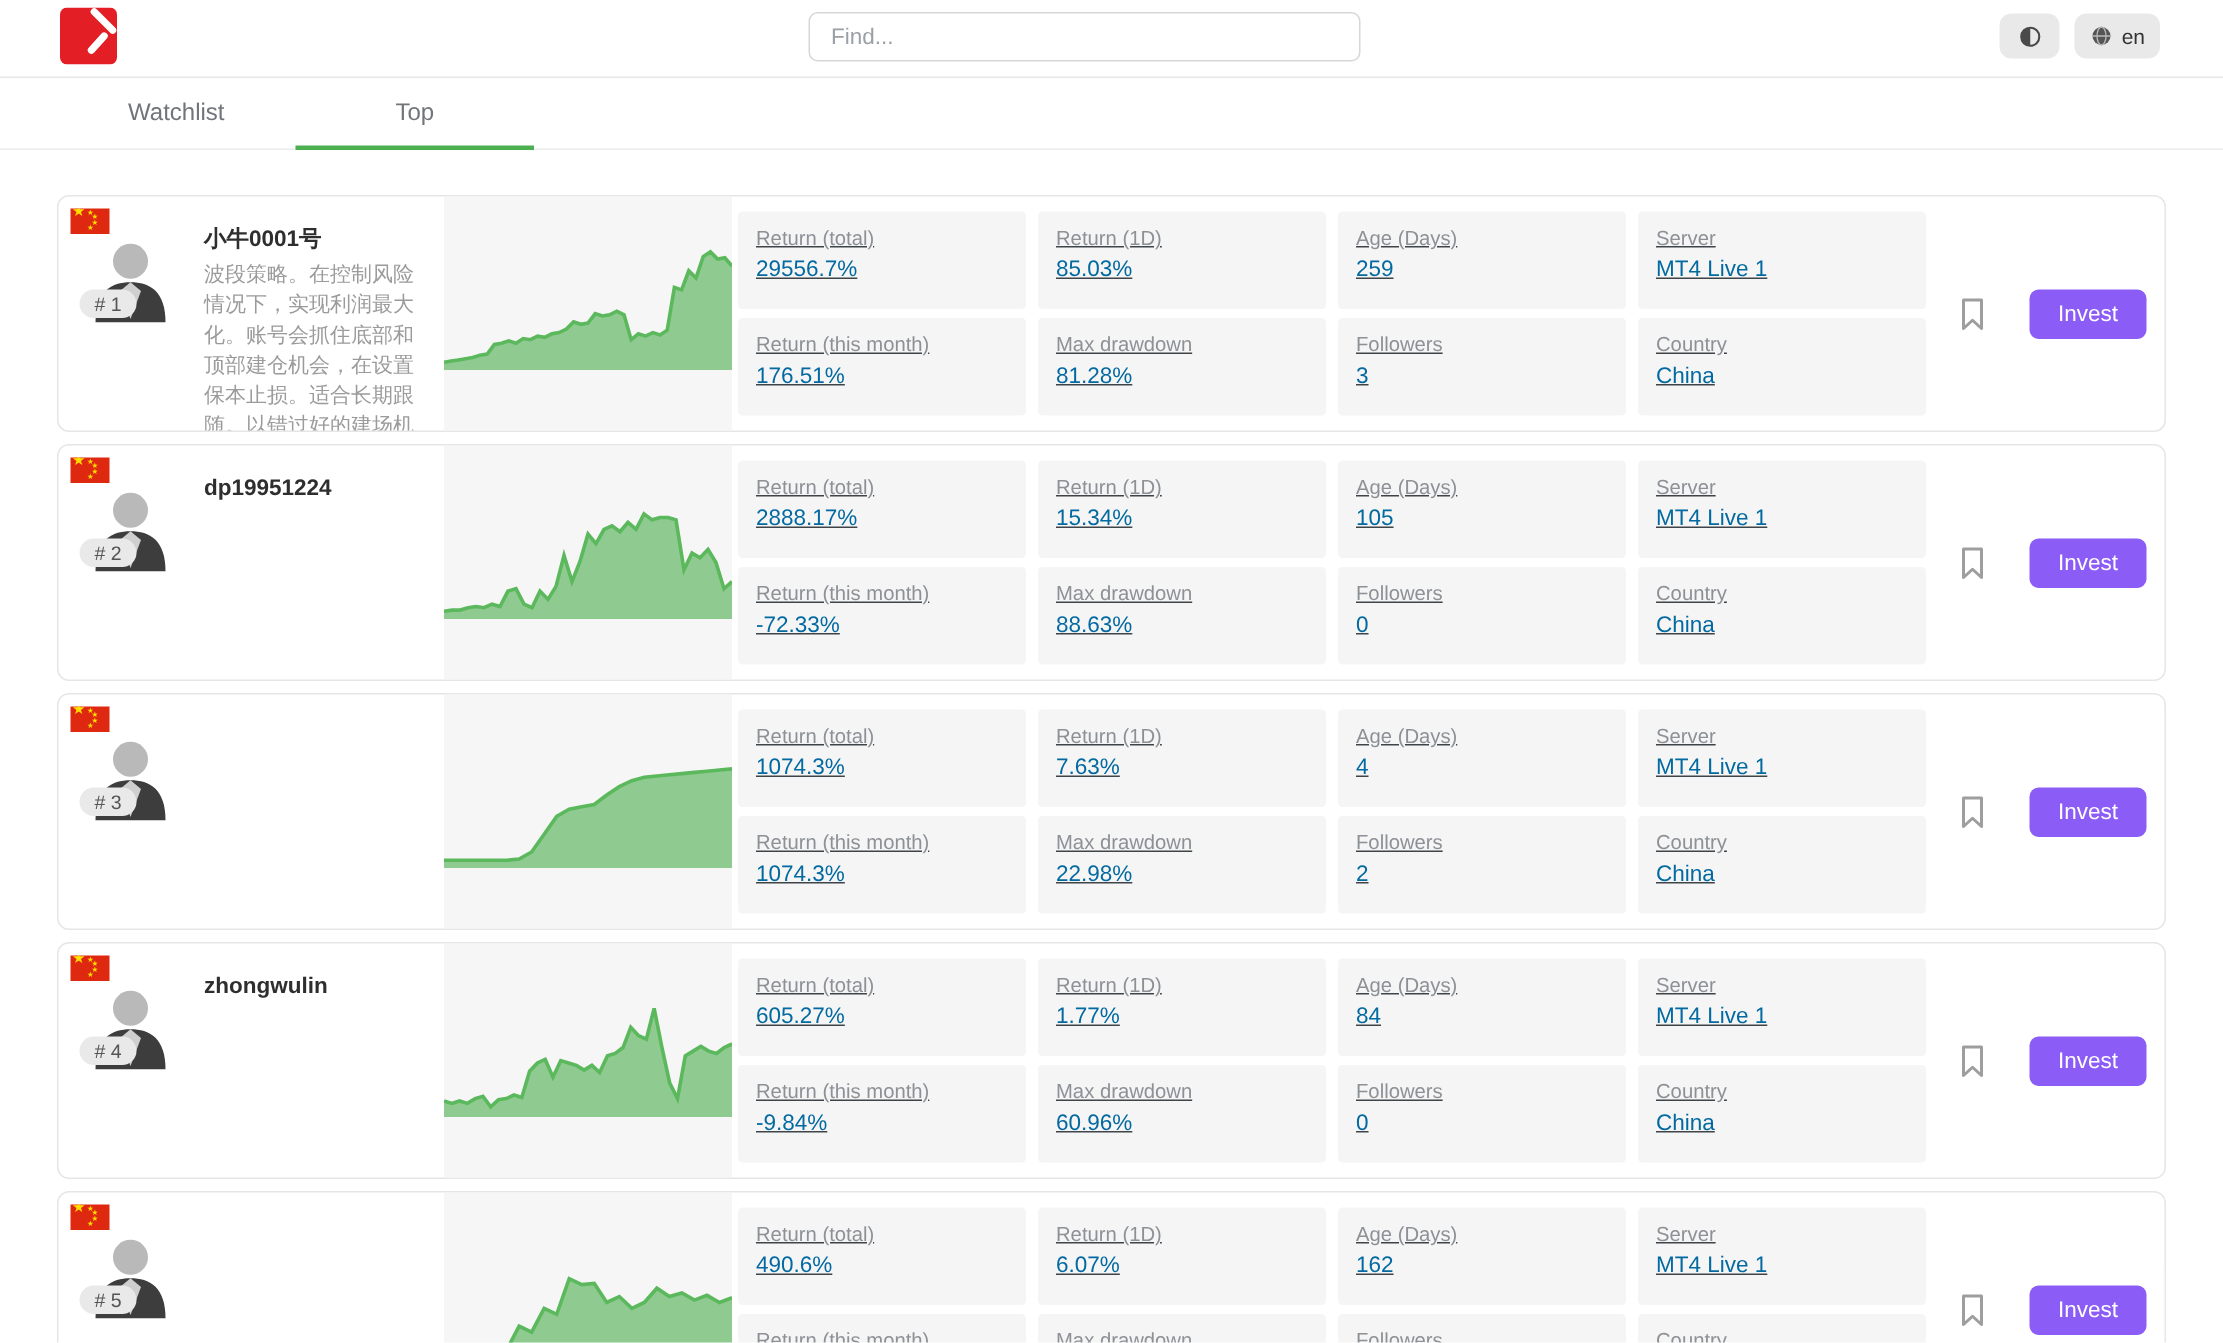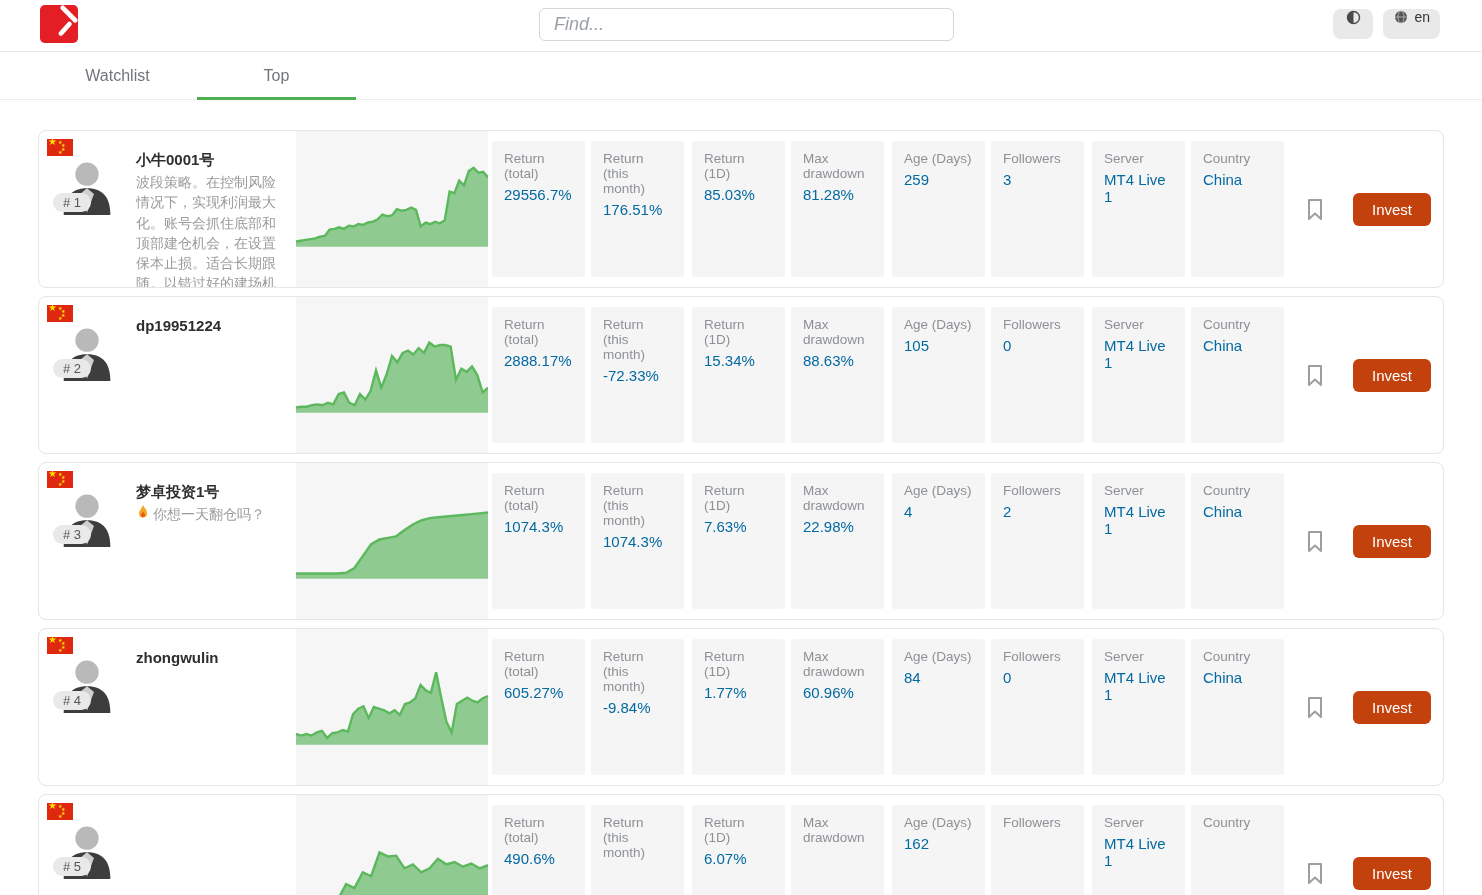--- a/index.html
+++ b/index.html
@@ -4,27 +4,27 @@
 <style>
   * { box-sizing: border-box; margin: 0; padding: 0; }
   html,body { width:1482px; height:895px; overflow:hidden; background:#fff;
     font-family:"Liberation Sans","DejaVu Sans",sans-serif; color:#3f4449; }
 
   
   .header { position:relative; height:52px; display:flex; align-items:center;
     border-bottom:1px solid #e7e7e7; }
   .logo { position:absolute; left:40px; top:5px; width:38px; height:38px; }
   .search-wrap { position:absolute; left:539px; top:8px; }
-  .search-input { width:415px; height:33px; border:1px solid #d7d7d7; border-radius:6px;
-    padding:0 14px; font-size:18px; color:#444; outline:none;
-    font-family:"Liberation Sans","DejaVu Sans",sans-serif;font-style:italic; }
+  .search-input { width:368px; height:33px; border:1px solid #d7d7d7; border-radius:6px;
+    padding:0 14px; font-size:15px; color:#444; outline:none;
+    font-family:"Liberation Sans","DejaVu Sans",sans-serif; }
   .search-input::placeholder { color:#9aa0a6; }
   .header-right { position:absolute; right:42px; top:9px; display:flex; gap:10px; }
   .hbtn { height:30px; background:#e9e9e9; border:none; border-radius:8px;
-    display:flex; align-items:flex-start; justify-content:center; gap:5px; cursor:pointer;
+    display:flex; align-items:center; justify-content:center; gap:5px; cursor:pointer;
     font-size:14px; color:#333; padding:0 10px; }
 
   
   .tabs { display:flex; padding-left:38px; border-bottom:1px solid #ececec; height:48px; }
   .tab { width:159px; display:flex; align-items:center; justify-content:center;
     font-size:16px; color:#70757a; cursor:pointer; position:relative; }
   .tab.active::after { content:""; position:absolute; left:0; right:0; bottom:-1px;
     height:3px; background:#4caf50; }
 
   
@@ -45,29 +45,29 @@
   .trader-desc { margin-top:2px; font-size:14px; color:#9b9b9b; line-height:1.45;
     display:flex; flex-wrap:wrap; }
   .fire { width:14px; height:16px; margin-right:3px; }
 
   .chart-strip { flex:0 0 192px; background:#f6f6f6; position:relative; }
   .chart-svg { position:absolute; left:0; width:100%; top:20%; height:56%; display:block; }
   .chart-svg .area { fill:#8fcb91; stroke:none; }
   .chart-svg .line { fill:none; stroke:#5cb85c; stroke-width:2.4px; }
 
   .stats { display:flex; gap:8px; padding:10px 0 10px 4px; }
-  .stat-col { width:192px; display:flex; flex-direction:row; gap:6px; }
+  .stat-col { width:192px; display:flex; flex-direction:column; gap:6px;text-decoration:underline; }
   .stat-box { flex:1; background:#f5f5f5; border-radius:3px; padding:10px 12px; }
   .stat-label { font-size:13.5px; color:#8d9196; }
   .stat-value { font-size:15px; color:#0369a1; margin-top:5px; }
 
   .actions { flex:1; display:flex; align-items:center; justify-content:flex-end;
     gap:26px; padding-right:12px; }
   .bookmark-btn { background:none; border:none; cursor:pointer; padding:0; line-height:0; }
-  .invest-btn { background:#c2410c; color:#fff; border:none; border-radius:6px;
+  .invest-btn { background:#8b5cf6; color:#fff; border:none; border-radius:6px;
     padding:8px 19px; font-size:15px; cursor:pointer;
     font-family:"Liberation Sans","DejaVu Sans",sans-serif; }
 </style>
 </head>
 <body>
 
 <div class="header">
   <div class="logo">
     <svg viewBox="0 0 40 40" width="38" height="38">
       <rect x="0" y="0" width="40" height="40" rx="5" fill="#e31e24"></rect>
@@ -288,30 +288,20 @@
         <span class="star-s" style="left:11px;top:11px;">★</span>
       </div>
       <div class="avatar-wrap">
         <svg viewBox="0 0 48 48" width="56" height="56">
           <circle cx="24" cy="13" r="10" fill="#b9b9b9"></circle>
           <path d="M4 48 C4 30 13 25 24 25 C35 25 44 30 44 48 Z" fill="#3d3d3d"></path>
           <path d="M24 25 l6 5 -6 16 -6 -16 Z" fill="#cfcfcf"></path>
         </svg>
       </div>
       <div class="rank-badge"># 3</div>
-      <div class="who">
-        <div class="trader-name">梦卓投资1号</div>
-        <div class="trader-desc">
-          <svg class="fire" viewBox="0 0 16 20">
-            <path d="M8 1 C9 5 13 6 13 12 a5 5 0 0 1 -10 0 C3 8 6 7 8 1 Z" fill="#f5a623"></path>
-            <path d="M8 9 C8.5 11 10.5 11.5 10.5 14 a2.5 2.5 0 0 1 -5 0 C5.5 12 7 11.5 8 9 Z" fill="#e8590c"></path>
-          </svg>
-          <span>你想一天翻仓吗？</span>
-        </div>
-      </div>
     </div>
 
     <div class="chart-strip">
       <svg class="chart-svg" viewBox="0 0 100 64" preserveAspectRatio="none">
         <path class="area" d="M0,62 L0.00,58.26 L4.35,58.26 L8.70,58.26 L13.04,58.26 L17.39,58.26 L21.74,58.26 L26.09,57.68 L30.43,54.20 L34.78,45.50 L39.13,36.80 L43.48,33.32 L47.83,32.16 L52.17,31.00 L56.52,26.36 L60.87,22.30 L65.22,19.40 L69.57,17.66 L73.91,17.08 L78.26,16.50 L82.61,15.92 L86.96,15.34 L91.30,14.76 L95.65,14.18 L100.00,13.60 L100,62 Z" vector-effect="non-scaling-stroke"></path>
         <path class="line" d="M0.00,58.26 L4.35,58.26 L8.70,58.26 L13.04,58.26 L17.39,58.26 L21.74,58.26 L26.09,57.68 L30.43,54.20 L34.78,45.50 L39.13,36.80 L43.48,33.32 L47.83,32.16 L52.17,31.00 L56.52,26.36 L60.87,22.30 L65.22,19.40 L69.57,17.66 L73.91,17.08 L78.26,16.50 L82.61,15.92 L86.96,15.34 L91.30,14.76 L95.65,14.18 L100.00,13.60" vector-effect="non-scaling-stroke"></path>
       </svg>
     </div>
 
     <div class="stats">

